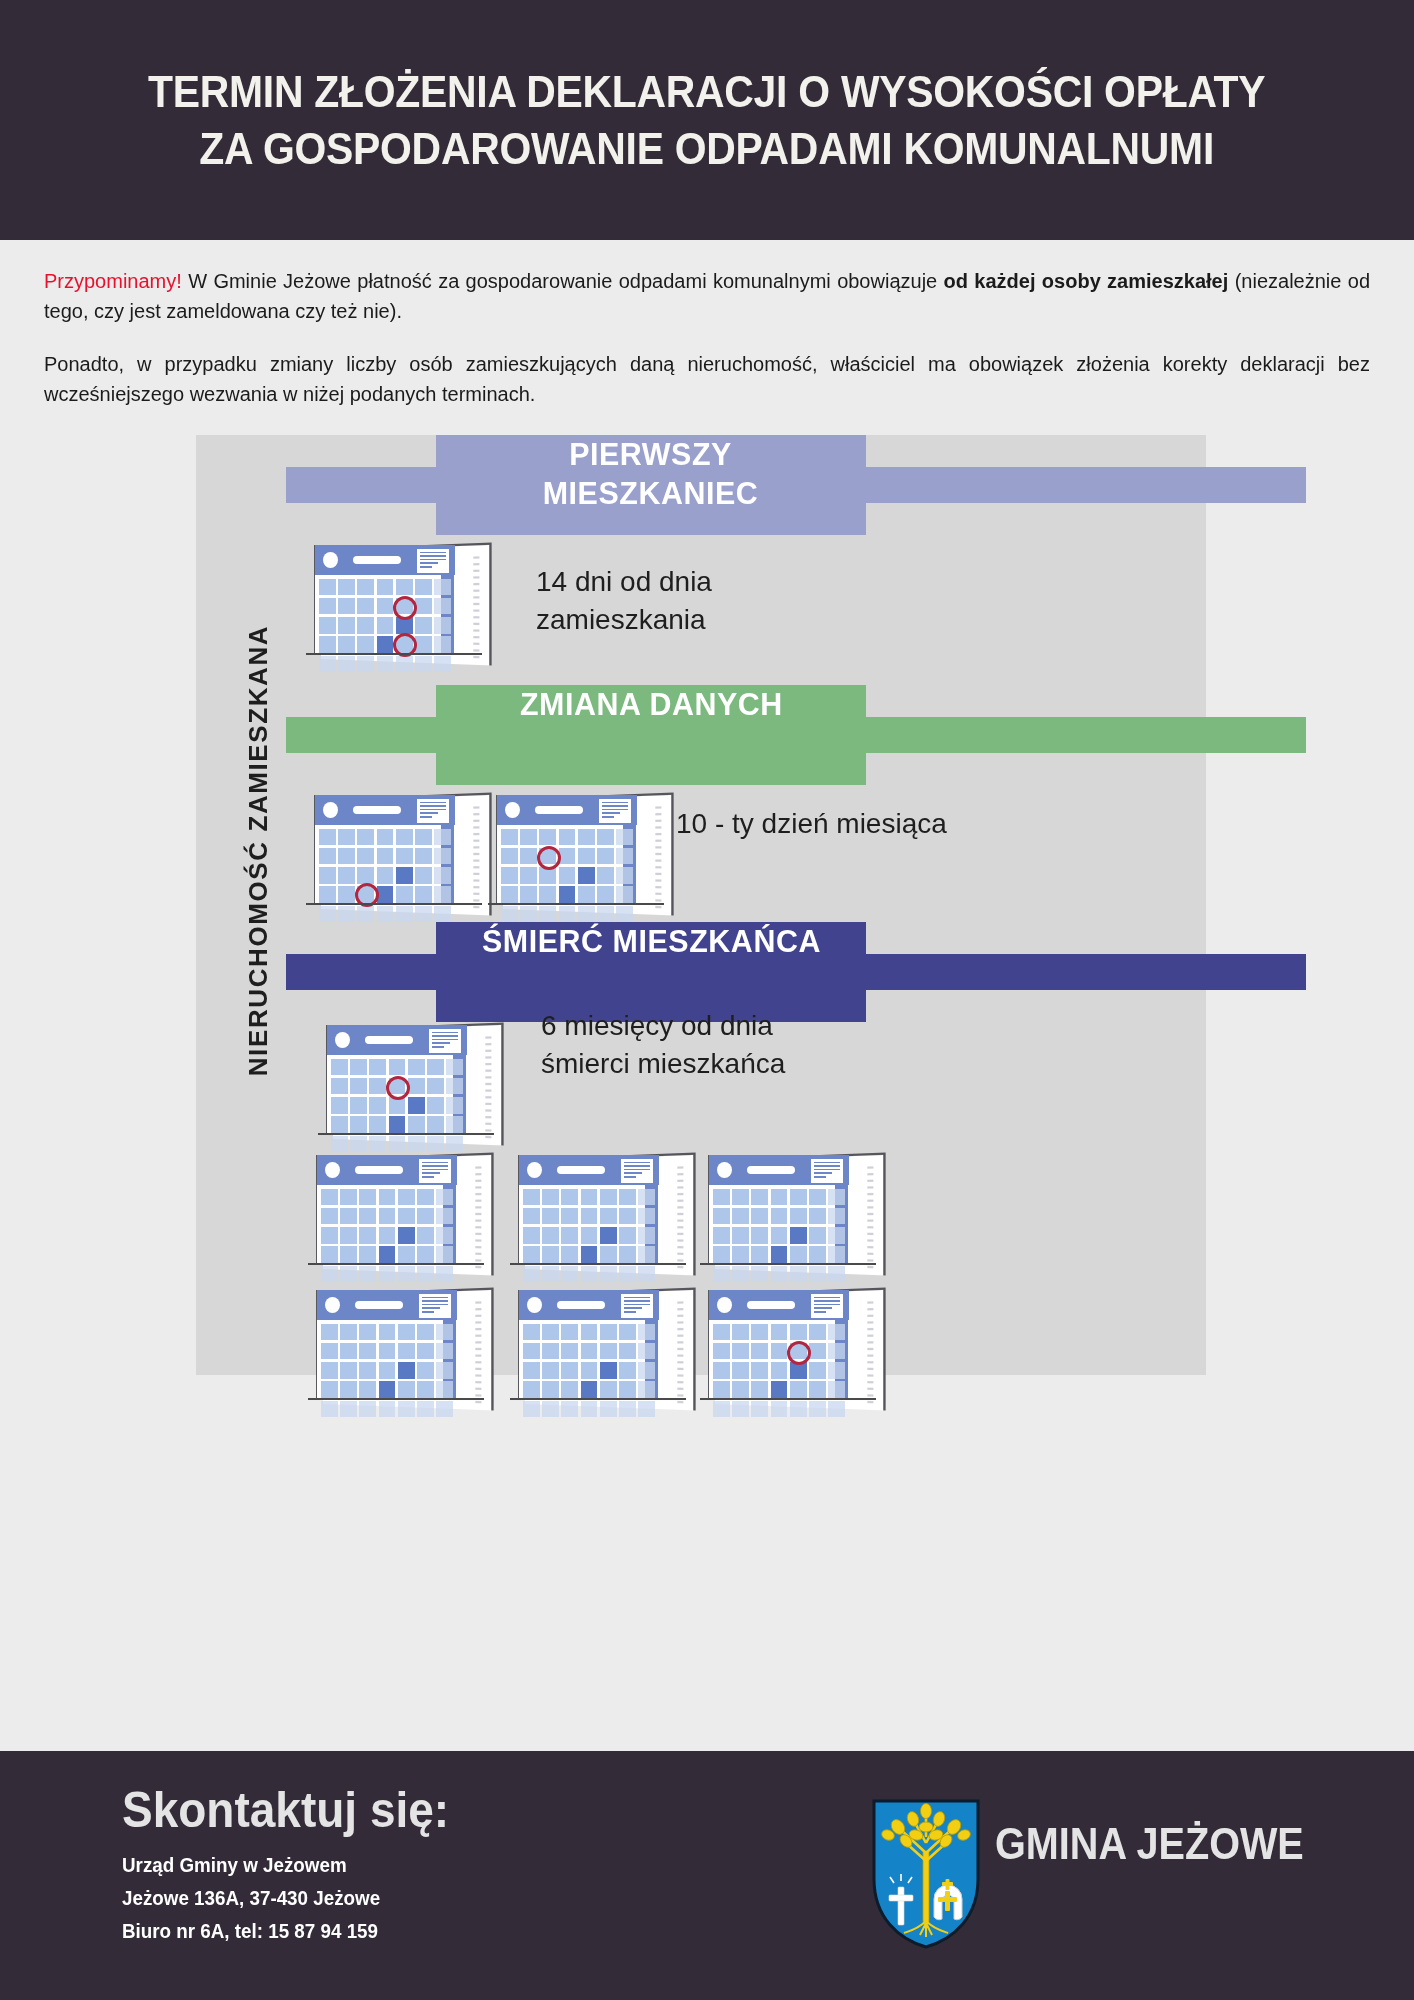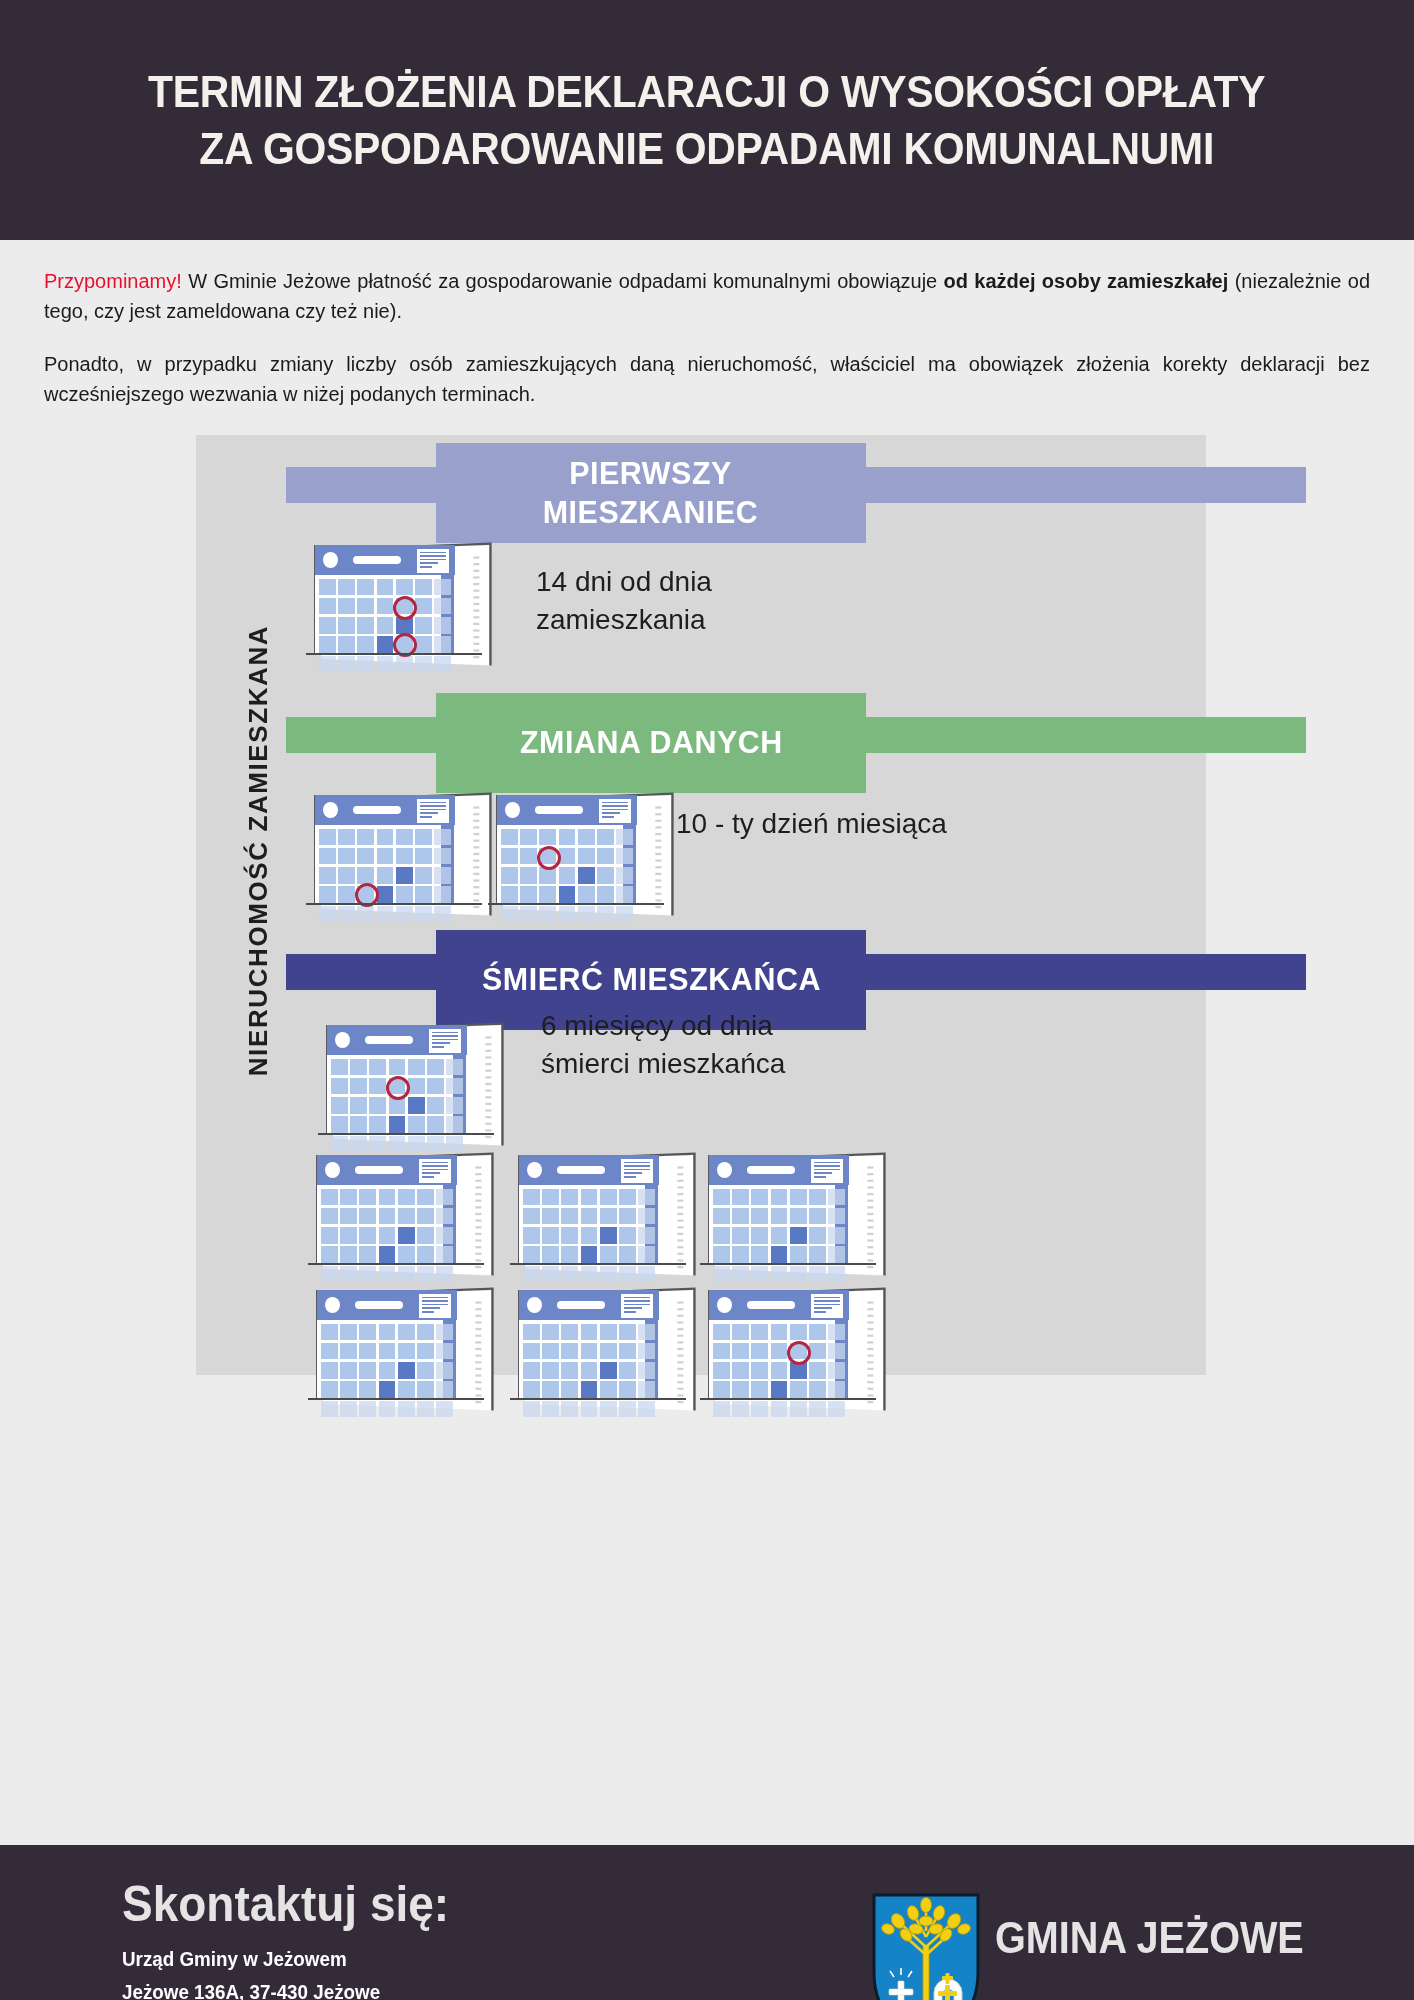--- a/index.html
+++ b/index.html
@@ -84,23 +84,23 @@
   .banner-bar {
     position:absolute;
     left:90px; right:-100px;
     top:32px;
     height:36px;
   }
   .banner-box {
     position:absolute;
     left:240px;
     width:430px;
-    top:8px; height:100px;
+    top:0; height:100px;
     display:flex;
-    align-items:center;
+    align-items:flex-start;
     justify-content:center;
     text-align:center;
   }
   .banner-box span {
     color:#ffffff;
     font-weight:bold;
     font-size:32px;
     letter-spacing:0.6px;
     line-height:1.22;
     transform:scaleX(0.95);
@@ -194,21 +194,21 @@
     position:absolute;
     width:24px; height:24px;
     border:3.5px solid #b32640;
     border-radius:50%;
   }
 
   
   .footer {
     position:absolute;
     left:0; bottom:0;
-    width:1414px; height:155px;
+    width:1414px; height:249px;
     background:#332c38;
   }
   .footer .contact-title {
     position:absolute; left:122px; top:30px;
     font-size:50px; font-weight:bold; color:#e4e4e4;
     transform:scaleX(0.92); transform-origin:left center;
   }
   .footer .contact-lines {
     position:absolute; left:122px; top:98px;
     font-size:20px; font-weight:bold; color:#ffffff;

